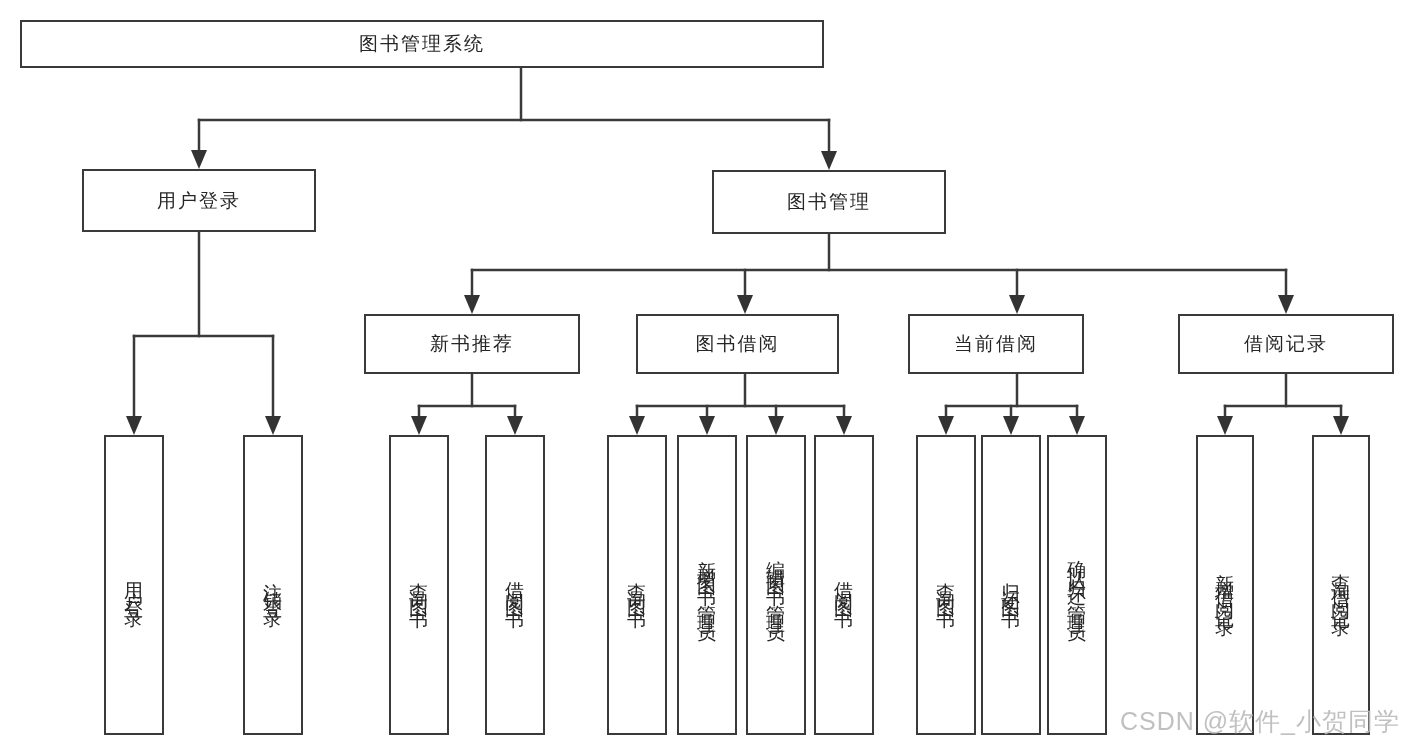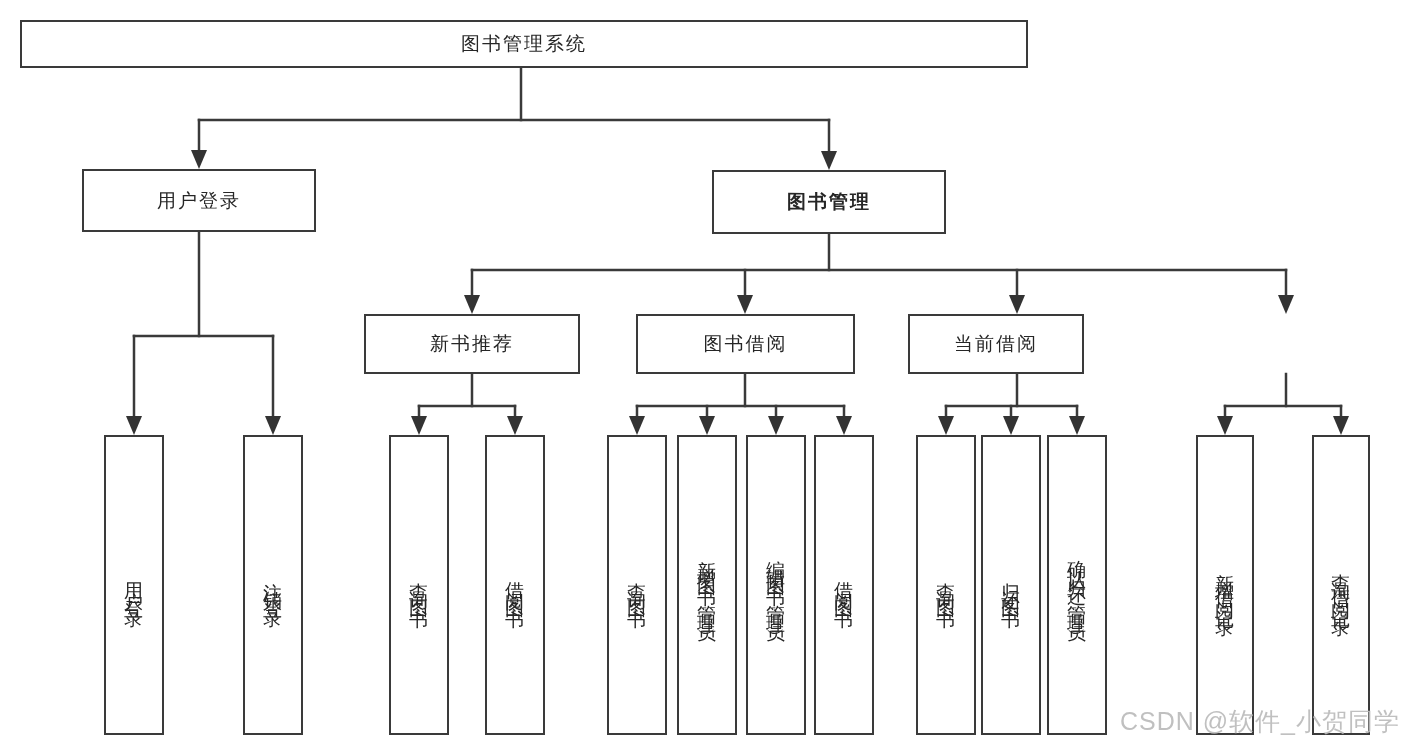--- a/index.html
+++ b/index.html
@@ -134,28 +134,29 @@
       <polygon points="768,416 784,416 776,435"></polygon>
       <polygon points="836,416 852,416 844,435"></polygon>
       <polygon points="938,416 954,416 946,435"></polygon>
       <polygon points="1003,416 1019,416 1011,435"></polygon>
       <polygon points="1069,416 1085,416 1077,435"></polygon>
       <polygon points="1217,416 1233,416 1225,435"></polygon>
       <polygon points="1333,416 1349,416 1341,435"></polygon>
     </g>
   </svg>
 
-  <div class="hbox" style="left:20px; top:20px; width:1008px; height:48px;">图书管理系统</div>
+  <div class="hbox" style="left:20px; top:20px; width:804px; height:48px;">图书管理系统</div>
 
   <div class="hbox" style="left:82px; top:169px; width:234px; height:63px;">用户登录</div>
-  <div class="hbox" style="left:712px; top:170px; width:234px; height:64px;font-weight:bold;">图书管理</div>
+  <div class="hbox" style="left:712px; top:170px; width:234px; height:64px;">图书管理</div>
 
   <div class="hbox" style="left:364px; top:314px; width:216px; height:60px;">新书推荐</div>
-  <div class="hbox" style="left:636px; top:314px; width:219px; height:60px;">图书借阅</div>
+  <div class="hbox" style="left:636px; top:314px; width:203px; height:60px;">图书借阅</div>
   <div class="hbox" style="left:908px; top:314px; width:176px; height:60px;">当前借阅</div>
+  <div class="hbox" style="left:1178px; top:314px; width:216px; height:60px;">借阅记录</div>
 
   <div class="vbox" style="left:104px;">
     <span>用户登录</span>
   </div>
   <div class="vbox" style="left:243px;">
     <span>注销登录</span>
   </div>
 
   <div class="vbox" style="left:389px;">
     <span>查询图书</span>

